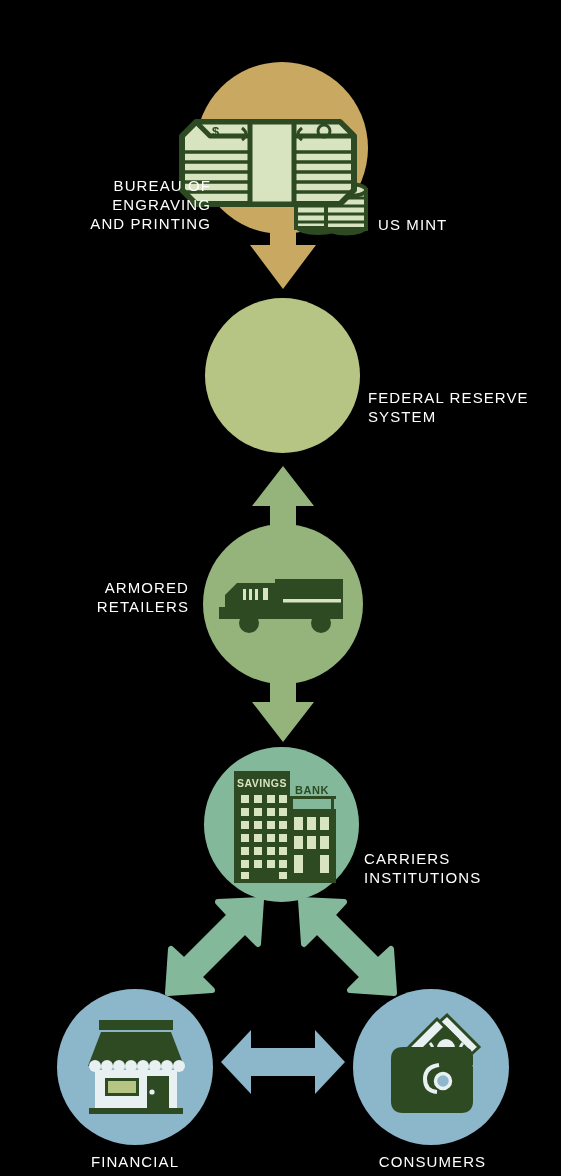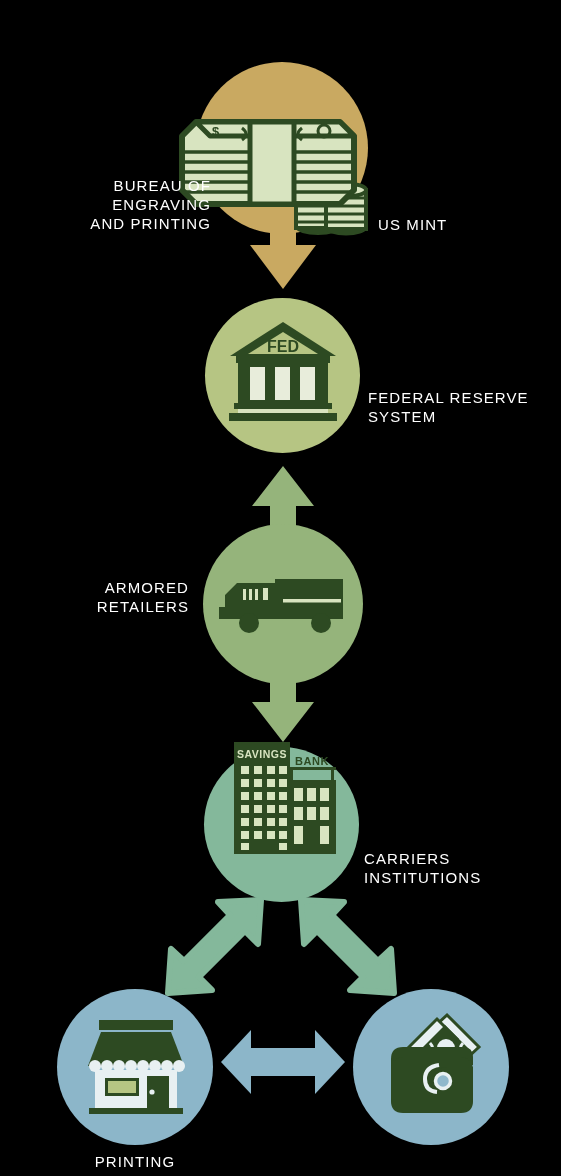--- a/index.html
+++ b/index.html
@@ -82,40 +82,20 @@
   </div>
 
   <div class="label l-left" style="left:16px;top:176px;width:195px;">BUREAU OF
 ENGRAVING
 AND PRINTING</div>
 
   <div class="label l-right" style="left:378px;top:215px;width:160px;">US MINT</div>
 
   <div class="node" style="left:205px;top:298px;width:155px;height:155px;background:#b6c583;"></div>
 
-  <div class="arrow" style="left:226px;top:320px;width:114px;height:102px;">
-    <svg width="114" height="102" viewBox="0 0 114 102">
-
-      <path d="M57 2 L110 36 H4 Z" fill="#2d4a22"></path>
-      <path d="M57 12 L92 34 H22 Z" fill="#b6c583"></path>
-
-      <rect x="10" y="34" width="94" height="9" fill="#2d4a22"></rect>
-
-      <text x="57" y="32" text-anchor="middle" font-family="Liberation Sans, sans-serif" font-size="16" font-weight="bold" fill="#2d4a22">FED</text>
-
-      <rect x="12" y="43" width="90" height="40" fill="#2d4a22"></rect>
-      <rect x="24" y="47" width="15" height="33" fill="#e8eddb"></rect>
-      <rect x="49" y="47" width="15" height="33" fill="#e8eddb"></rect>
-      <rect x="74" y="47" width="15" height="33" fill="#e8eddb"></rect>
-
-      <rect x="8" y="83" width="98" height="6" fill="#2d4a22"></rect>
-      <rect x="12" y="89" width="90" height="4" fill="#d8e4c0"></rect>
-      <rect x="3" y="93" width="108" height="8" fill="#2d4a22"></rect>
-    </svg>
-  </div>
 
   <div class="label l-right" style="left:368px;top:388px;width:190px;">FEDERAL RESERVE
 SYSTEM</div>
 
   <div class="arrow" style="left:250px;top:466px;width:66px;height:82px;">
     <svg width="66" height="82" viewBox="0 0 66 82">
       <path d="M33 0 L64 40 H46 V82 H20 V40 H2 Z" fill="#95b47b"></path>
     </svg>
   </div>
 
@@ -145,21 +125,21 @@
 RETAILERS</div>
 
   <div class="arrow" style="left:250px;top:660px;width:66px;height:82px;">
     <svg width="66" height="82" viewBox="0 0 66 82">
       <path d="M20 0 H46 V42 H64 L33 82 L2 42 H20 Z" fill="#95b47b"></path>
     </svg>
   </div>
 
   <div class="node" style="left:204px;top:747px;width:155px;height:155px;background:#84b89b;"></div>
 
-  <div class="arrow" style="left:232px;top:736px;width:110px;height:120px;text-decoration:underline;">
+  <div class="arrow" style="left:232px;top:765px;width:110px;height:120px;text-decoration:underline;">
     <svg width="110" height="120" viewBox="0 0 110 120">
 
       <rect x="2" y="6" width="56" height="112" fill="#2d4a22"></rect>
       <text x="30" y="22" text-anchor="middle" font-family="Liberation Sans, sans-serif" font-size="10.5" font-weight="bold" letter-spacing="0.5" fill="#d8e4c0">SAVINGS</text>
       <g fill="#d8e4c0">
         <rect x="9" y="30" width="8" height="8"></rect>
           <rect x="22" y="30" width="8" height="8"></rect>
         <rect x="35" y="30" width="8" height="8"></rect>
           <rect x="47" y="30" width="8" height="8"></rect>
         <rect x="9" y="43" width="8" height="8"></rect>
@@ -244,21 +224,21 @@
       <rect x="18" y="58" width="34" height="18" fill="#2d4a22"></rect>
       <rect x="21" y="61" width="28" height="12" fill="#b6c583"></rect>
 
       <rect x="60" y="56" width="22" height="32" fill="#2d4a22"></rect>
       <circle cx="65" cy="72" r="2.6" fill="#e8f0f2"></circle>
 
       <rect x="2" y="88" width="94" height="6" fill="#2d4a22"></rect>
     </svg>
   </div>
 
-  <div class="label l-center" style="left:55px;top:1152px;width:160px;">PRINTING</div>
+  <div class="label l-center" style="left:55px;top:1152px;width:160px;">FINANCIAL</div>
 
   <div class="arrow" style="left:221px;top:1026px;width:124px;height:72px;">
     <svg width="124" height="72" viewBox="0 0 124 72">
       <path d="M0 36 L30 4 V22 H94 V4 L124 36 L94 68 V50 H30 V68 Z" fill="#8cb6c9"></path>
     </svg>
   </div>
 
   <div class="node" style="left:353px;top:989px;width:156px;height:156px;background:#8cb6c9;"></div>
 
   <div class="arrow" style="left:387px;top:1013px;width:100px;height:104px;">
@@ -275,14 +255,15 @@
 
       <path d="M4 46 q0 -12 12 -12 H76 q10 0 10 10 V52 H60 q-12 0 -12 12 t12 12 H86 V88 q0 12 -12 12 H16 q-12 0 -12 -12 Z" fill="#2d4a22"></path>
       <rect x="4" y="44" width="82" height="54" rx="12" fill="#2d4a22"></rect>
       <path d="M86 54 H60 q-11 0 -11 11 t11 11 H86 Z" fill="#2d4a22"></path>
 
       <path d="M52 52 q-14 2 -14 14 q0 12 12 13" fill="none" stroke="#e8f0f2" stroke-width="4"></path>
       <circle cx="56" cy="68" r="7.5" fill="#8fb8cc" stroke="#e8f0f2" stroke-width="3.5"></circle>
     </svg>
   </div>
 
+  <div class="label l-center" style="left:350px;top:1152px;width:165px;">CONSUMERS</div>
 
 </div>
 
 </body></html>

